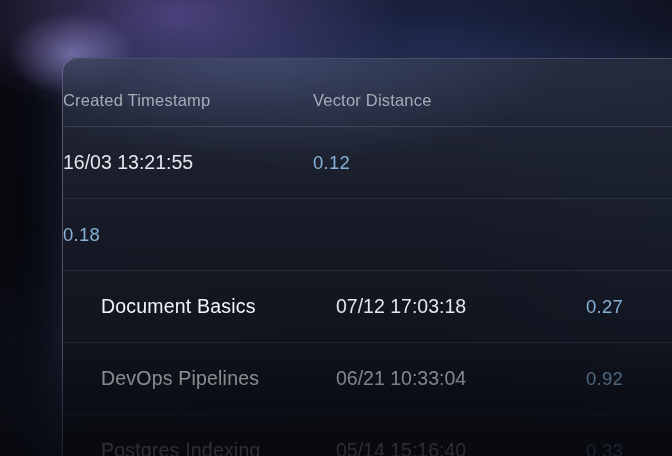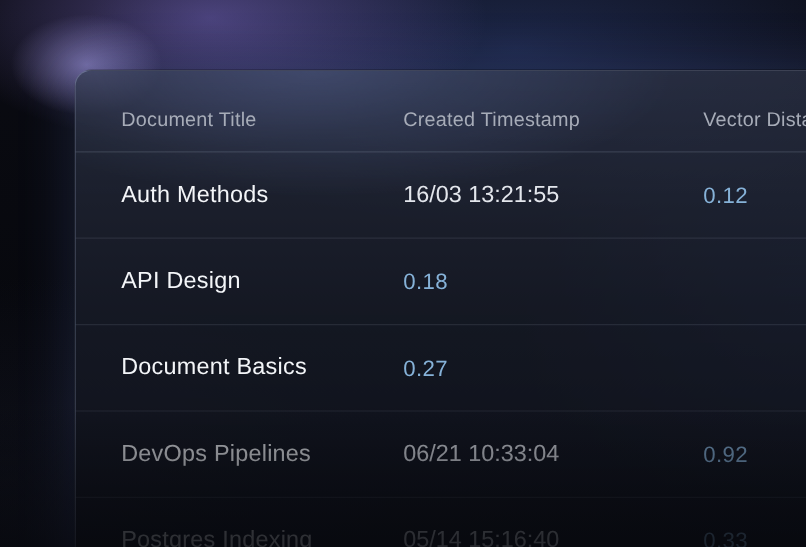--- a/index.html
+++ b/index.html
@@ -103,38 +103,36 @@
   }
 </style>
 </head>
 <body>
 
 <div class="bg"></div>
 
 <div class="card">
 
   <div class="thead">
-    <div class="th col-title">Document Title</div>
     <div class="th col-ts">Created Timestamp</div>
     <div class="th col-dist">Vector Distance</div>
   </div>
 
   <div class="trow row-0">
-    <div class="cell-title col-title">Auth Methods</div>
     <div class="cell-ts col-ts">16/03 13:21:55</div>
     <div class="cell-dist col-dist">0.12</div>
   </div>
 
   <div class="trow row-1">
-    <div class="cell-title col-title">API Design</div>
     <div class="cell-dist col-dist">0.18</div>
   </div>
 
   <div class="trow row-2">
     <div class="cell-title col-title">Document Basics</div>
+    <div class="cell-ts col-ts">07/12 17:03:18</div>
     <div class="cell-dist col-dist">0.27</div>
   </div>
 
   <div class="trow row-3">
     <div class="cell-title col-title">DevOps Pipelines</div>
     <div class="cell-ts col-ts">06/21 10:33:04</div>
     <div class="cell-dist col-dist">0.92</div>
   </div>
 
   <div class="trow row-4">

